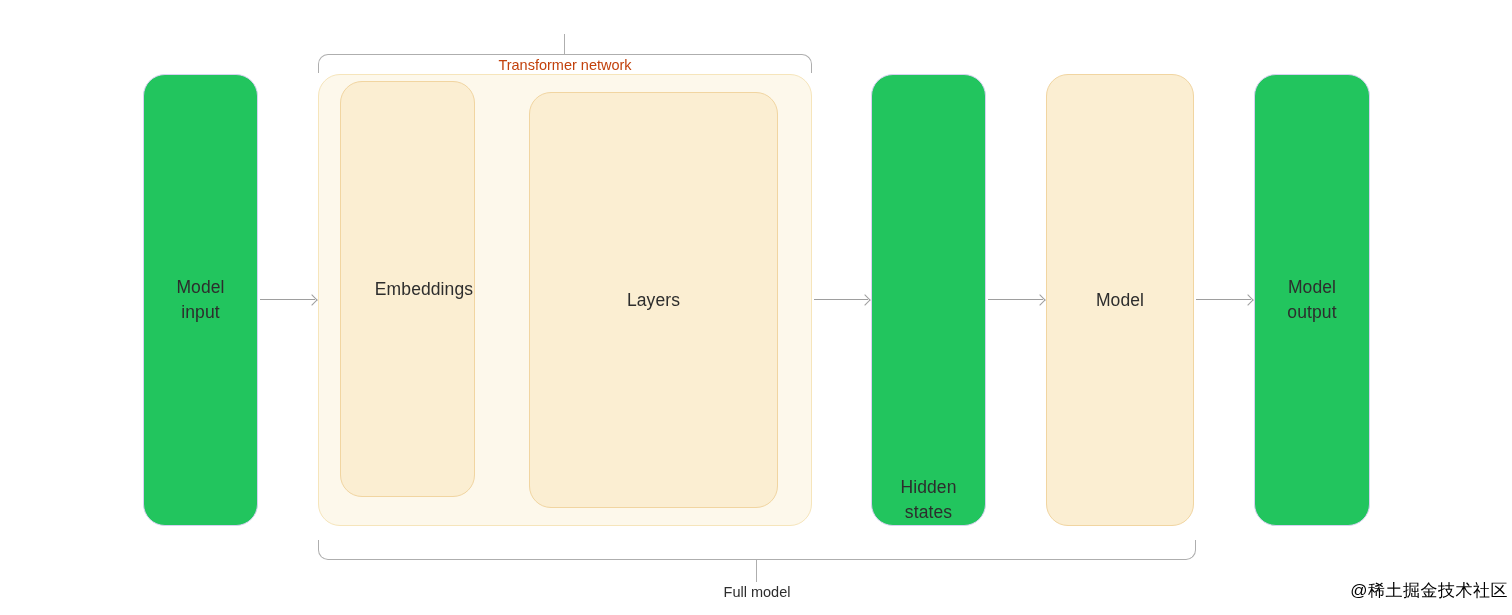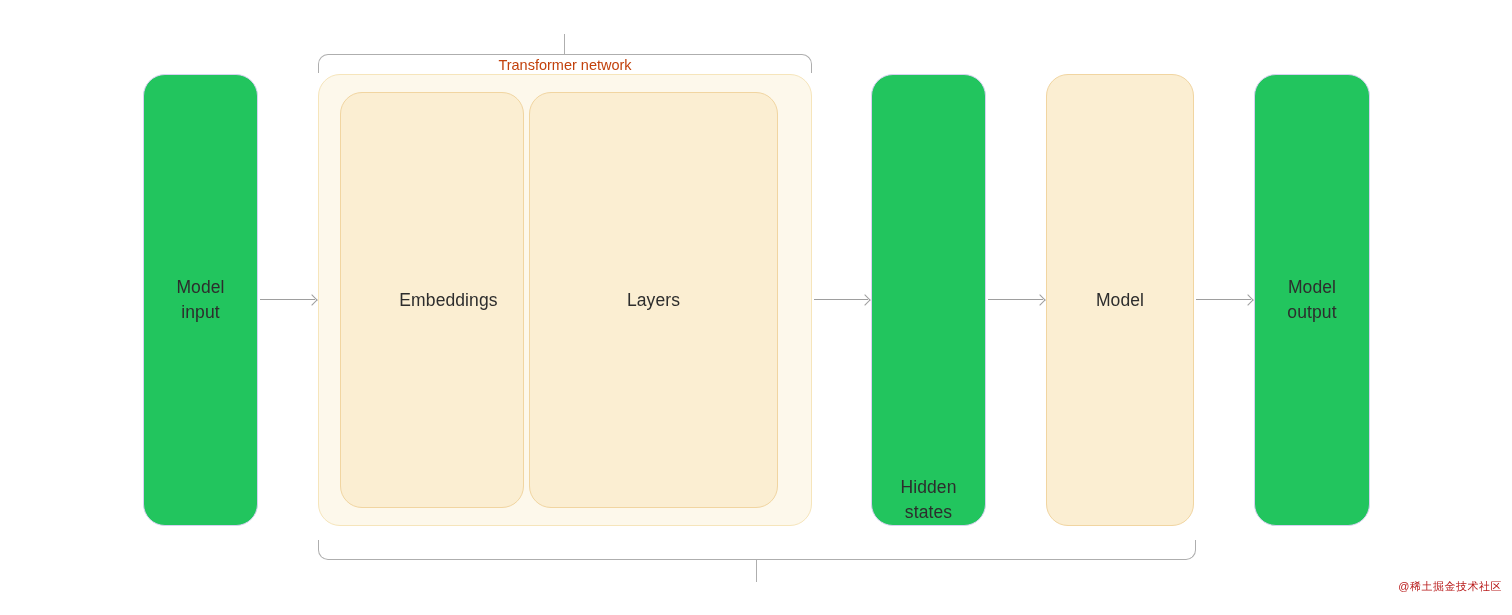--- a/index.html
+++ b/index.html
@@ -39,21 +39,21 @@
     background: #fdf8eb;
     border: 1.5px solid #f6e5bb;
   }
   .cream-inner {
     background: #fbeed2;
     border: 1.5px solid #f1d5a1;
   }
   
   .box-model-input   { left: 143px;  top: 74px; width: 115px; height: 452px; }
   .box-transformer   { left: 318px;  top: 74px; width: 494px; height: 452px; }
-  .box-embeddings    { left: 340px;  top: 92px; width: 184px; height: 416px; padding-left: 33px; }
+  .box-embeddings    { left: 340px;  top: 81px; width: 135px; height: 416px; padding-left: 33px; }
   .box-layers        { left: 529px;  top: 92px; width: 249px; height: 416px; }
   .box-hidden-states { left: 871px;  top: 74px; width: 115px; height: 452px; align-items: flex-end; }
   .box-head          { left: 1046px; top: 74px; width: 148px; height: 452px; }
   .box-model-output  { left: 1254px; top: 74px; width: 116px; height: 452px; }
 
   
   .arrow {
     position: absolute;
     top: 293px;
     height: 14px;
@@ -135,24 +135,24 @@
     left: 318px;
     top: 584px;
     width: 878px;
     text-align: center;
     font-size: 14.5px;
     color: #2d2d2d;
   }
 
   .watermark {
     position: absolute;
-    right: 10px;
+    right: 4px;
     top: 579px;
-    font-size: 11px;
-    color: #b91c1c;
+    font-size: 17px;
+    color: #000000;
     letter-spacing: 0.5px;
   }
 </style>
 </head>
 <body>
 
 <div class="canvas">
 
   <div class="bracket-top-label">Transformer network</div>
   <div class="bracket-top-tick"></div>
@@ -202,16 +202,17 @@
     <span class="arrow-head"></span>
   </div>
 
   <div class="node purple box-model-output">
     <span class="node-label">Model
 output</span>
   </div>
 
   <div class="bracket-bottom"></div>
   <div class="bracket-bottom-tick"></div>
+  <div class="bracket-bottom-label">Full model</div>
 
   <div class="watermark">@稀土掘金技术社区</div>
 
 </div>
 
 </body></html>

